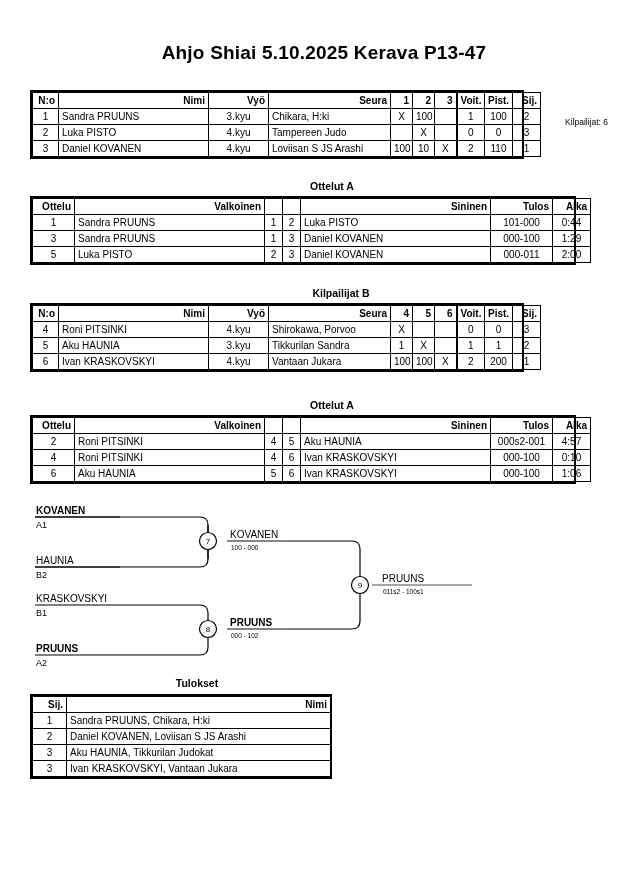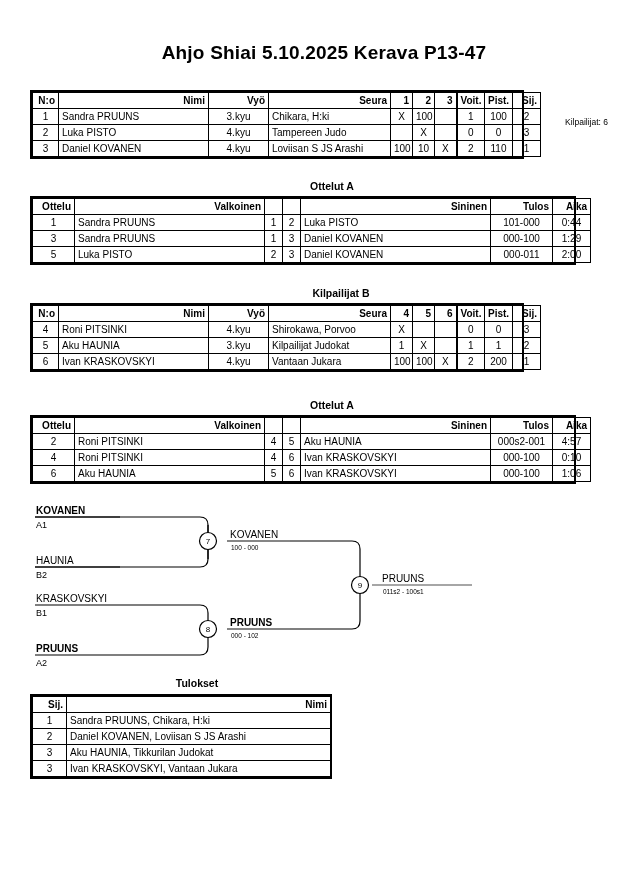--- a/index.html
+++ b/index.html
@@ -311,21 +311,21 @@
         <td class="c"></td>
         <td class="c"></td>
         <td class="c thickleft">0</td>
         <td class="c">0</td>
         <td class="c">3</td>
       </tr>
       <tr>
         <td class="c">5</td>
         <td class="l">Aku HAUNIA</td>
         <td class="c">3.kyu</td>
-        <td class="l">Kilpailijat Judokat</td>
+        <td class="l">Tikkurilan Sandra</td>
         <td class="c">1</td>
         <td class="c">X</td>
         <td class="c"></td>
         <td class="c thickleft">1</td>
         <td class="c">1</td>
         <td class="c">2</td>
       </tr>
       <tr>
         <td class="c">6</td>
         <td class="l">Ivan KRASKOVSKYI</td>

